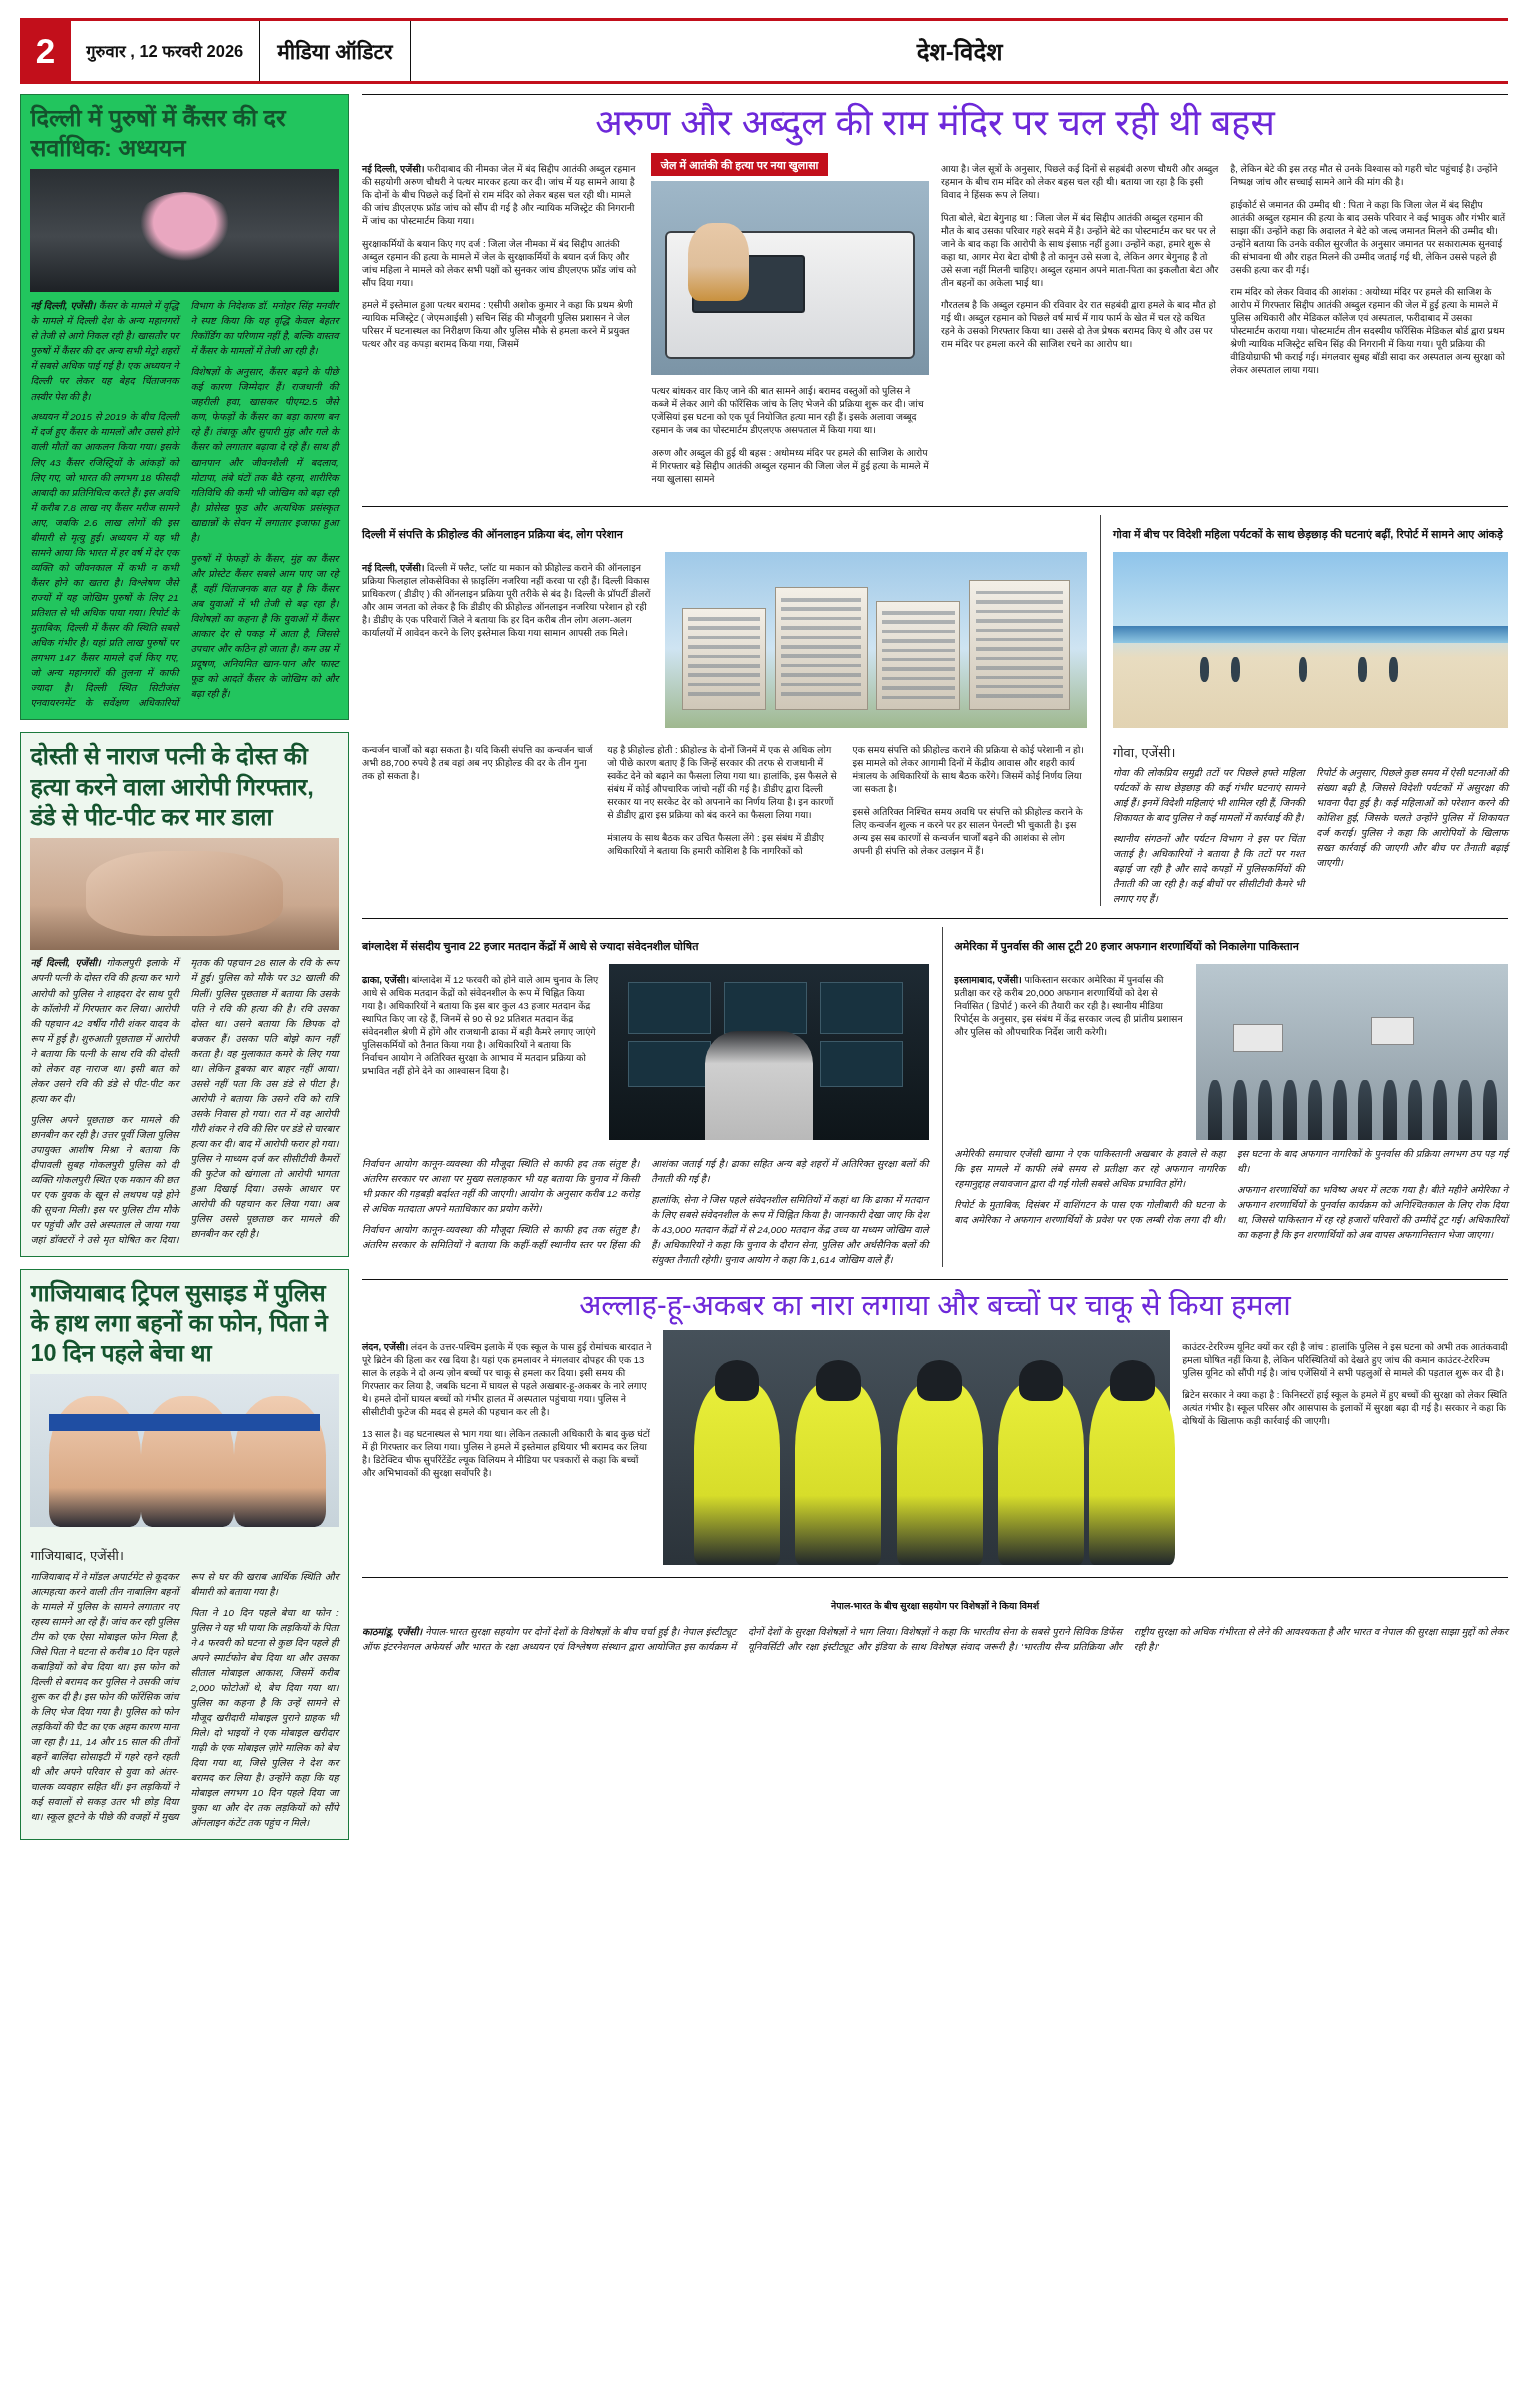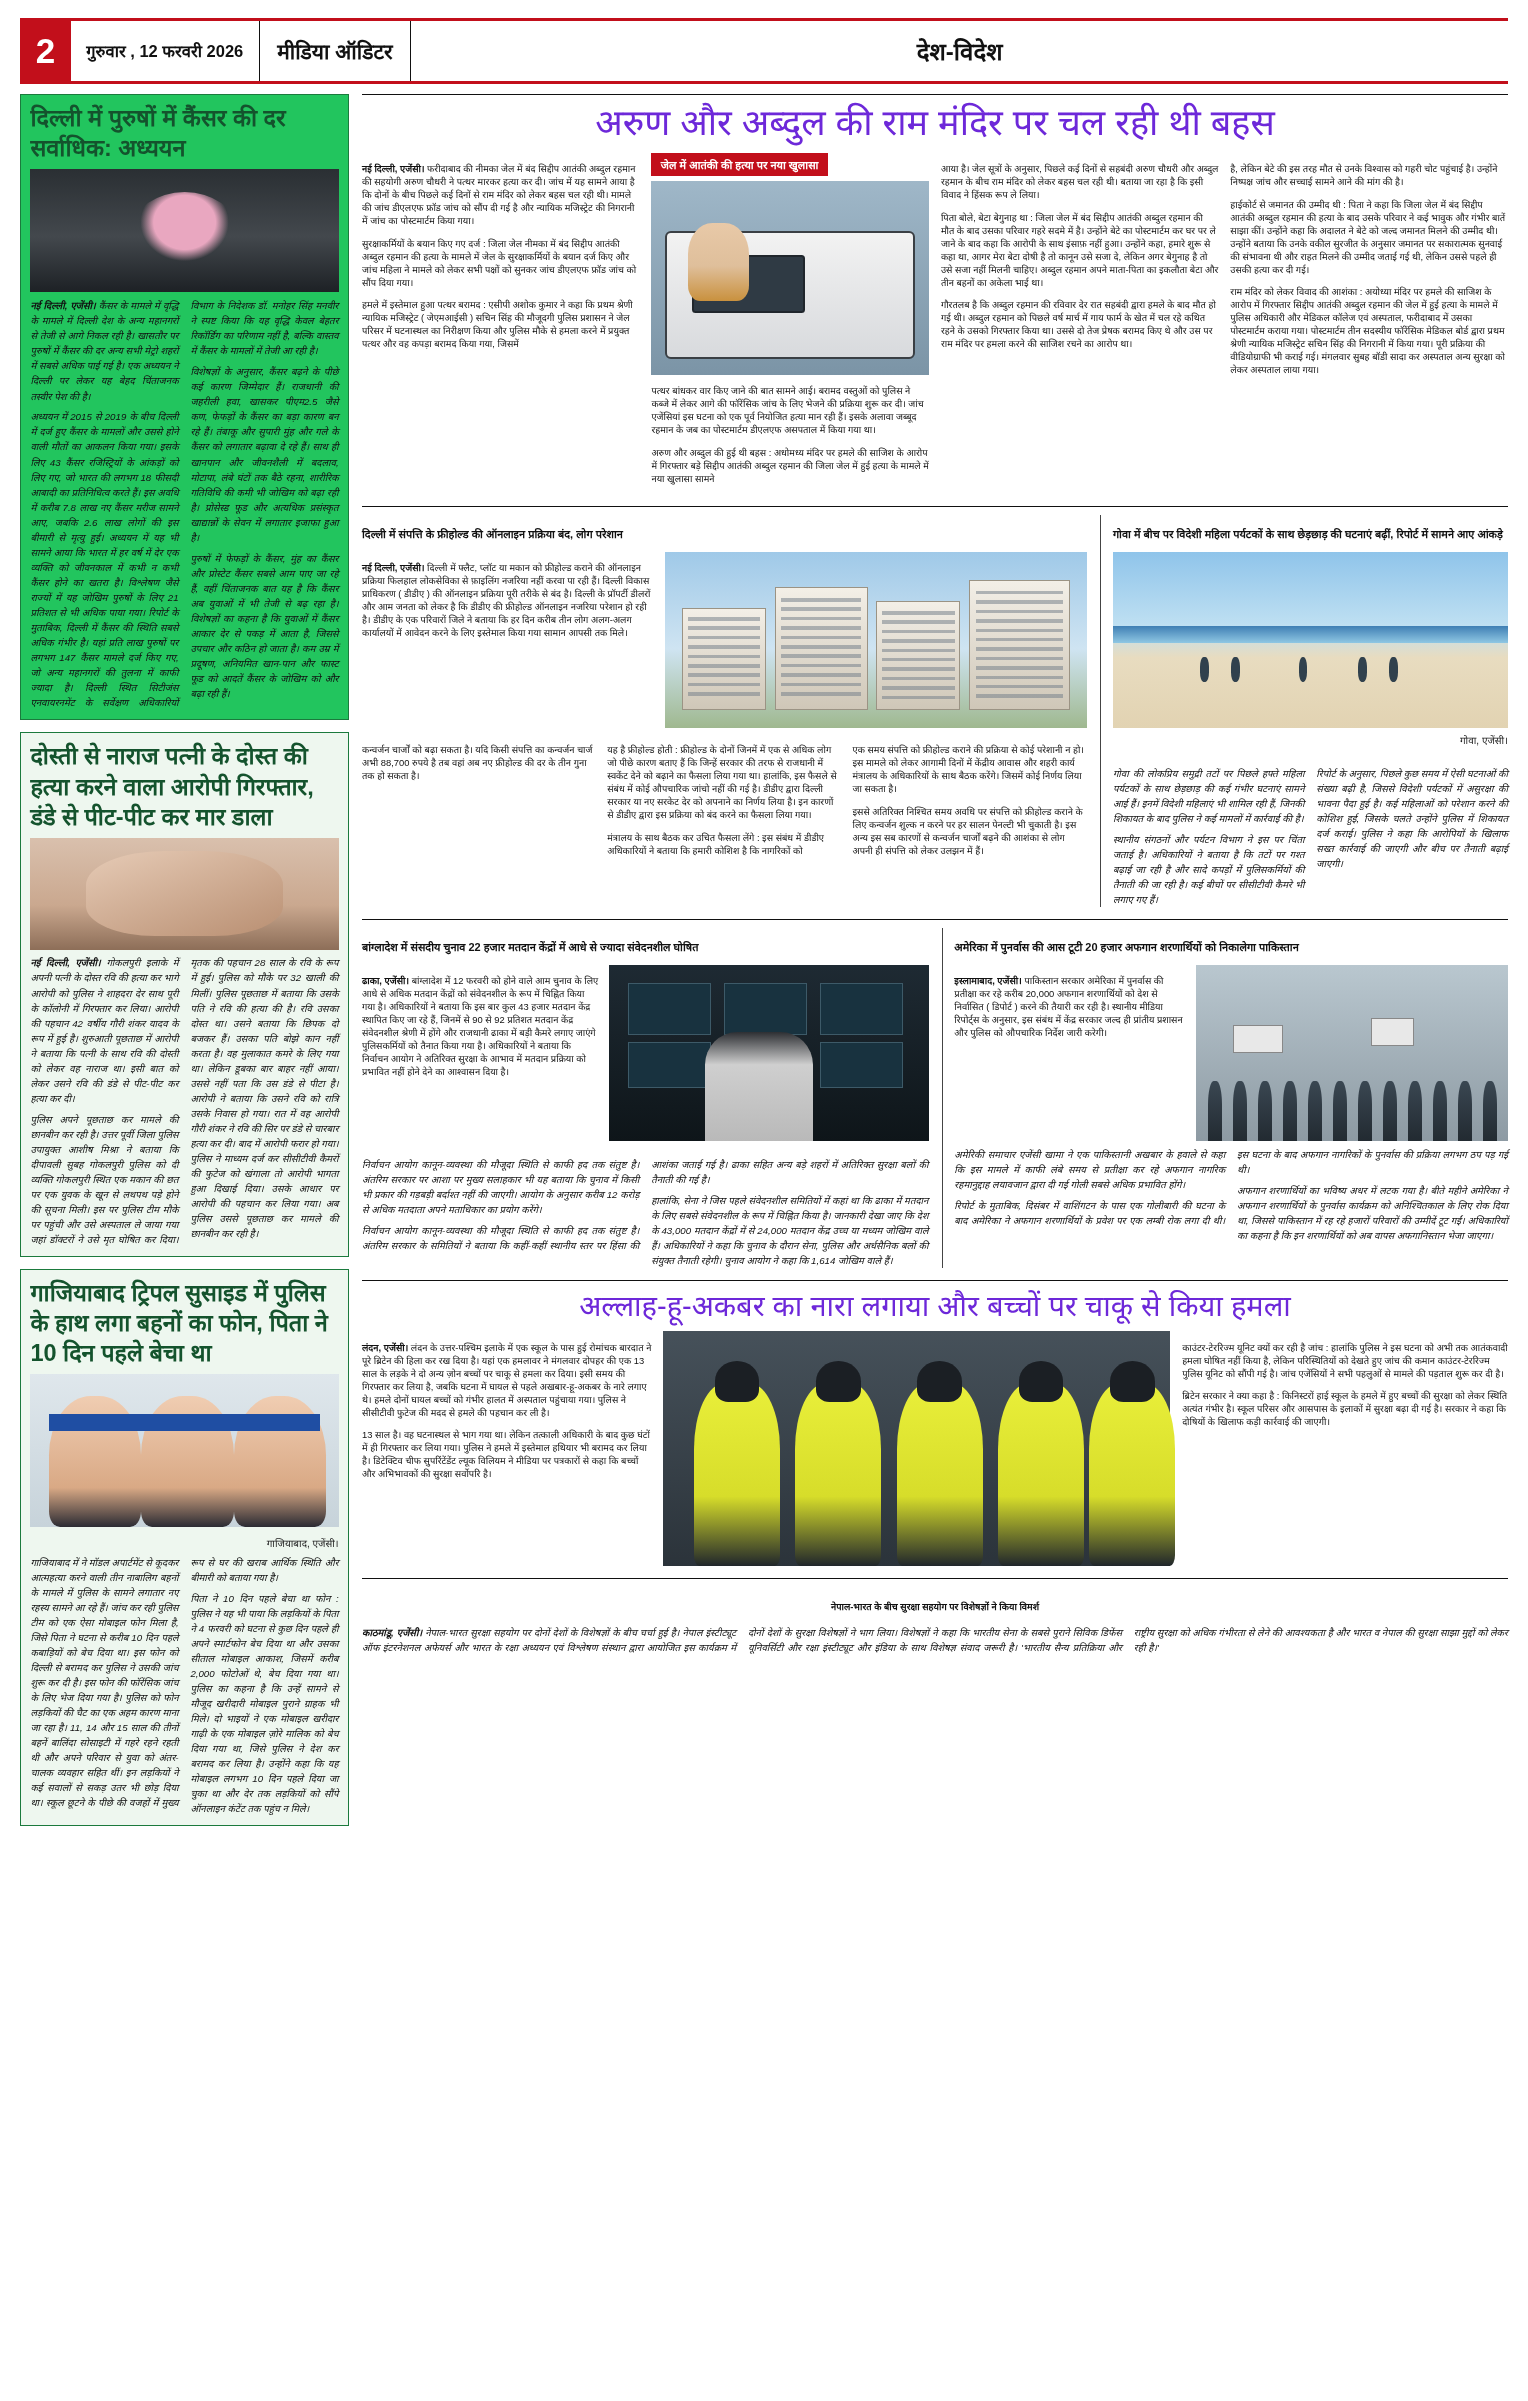--- a/index.html
+++ b/index.html
@@ -81,21 +81,21 @@
   .boxstory.alt { border-color:#1b7a3d; background:#eef7ef; }
   .boxstory h2 {
     margin: 0 0 5.9px 0;
     font-size: 23.5px;
     line-height: 1.28;
     color: #14532d;
     font-weight: bold;
   }
   .boxstory .body { font-size: 9.7px; line-height: 1.55; text-align: justify; }
   .lead { font-weight: bold; }
-  .cap { font-size: 10px; color:#222; padding-top:5px; text-align:right; }
+  .cap { font-size: 13px; color:#222; padding-top:15px; text-align:left; }
 
   
   .cols2 { column-count: 2; column-gap: 11.8px; }
   .cols3 { column-count: 3; column-gap: 11.8px; }
   .cols2 p, .cols3 p, .cols4 p, .body p { margin: 0 0 5.9px 0; font-size: 9.7px; line-height: 1.55; text-align: justify; font-style: italic; }
   .sub { font-weight: bold; font-size: 10px; }
 
   
   .story { border-top: 1.8px solid #111; padding-top: 7px; }
   .story h1 {
@@ -344,21 +344,21 @@
         <div class="rulev">
           <h3>गोवा में बीच पर विदेशी महिला पर्यटकों के साथ छेड़छाड़ की घटनाएं बढ़ीं, रिपोर्ट में सामने आए आंकड़े</h3>
           <div class="ph img-beach" style="height:176px;">
             <div class="p" style="left:22%"></div>
             <div class="p" style="left:30%"></div>
             <div class="p" style="left:47%"></div>
             <div class="p" style="left:62%"></div>
             <div class="p" style="left:70%"></div>
           </div>
           <div class="cap">गोवा, एजेंसी।</div>
-          <div class="cols2" style="margin-top:19px;">
+          <div class="cols2" style="margin-top:4px;">
             <p>गोवा की लोकप्रिय समुद्री तटों पर पिछले हफ्ते महिला पर्यटकों के साथ छेड़छाड़ की कई गंभीर घटनाएं सामने आई हैं। इनमें विदेशी महिलाएं भी शामिल रही हैं, जिनकी शिकायत के बाद पुलिस ने कई मामलों में कार्रवाई की है।</p>
             <p>स्थानीय संगठनों और पर्यटन विभाग ने इस पर चिंता जताई है। अधिकारियों ने बताया है कि तटों पर गश्त बढ़ाई जा रही है और सादे कपड़ों में पुलिसकर्मियों की तैनाती की जा रही है। कई बीचों पर सीसीटीवी कैमरे भी लगाए गए हैं।</p>
             <p>रिपोर्ट के अनुसार, पिछले कुछ समय में ऐसी घटनाओं की संख्या बढ़ी है, जिससे विदेशी पर्यटकों में असुरक्षा की भावना पैदा हुई है। कई महिलाओं को परेशान करने की कोशिश हुई, जिसके चलते उन्होंने पुलिस में शिकायत दर्ज कराई। पुलिस ने कहा कि आरोपियों के खिलाफ सख्त कार्रवाई की जाएगी और बीच पर तैनाती बढ़ाई जाएगी।</p>
           </div>
         </div>
       </div>
 
       <div class="twocolpkg pkg" style="grid-template-columns: 1fr 1fr;">
 
         <div>

